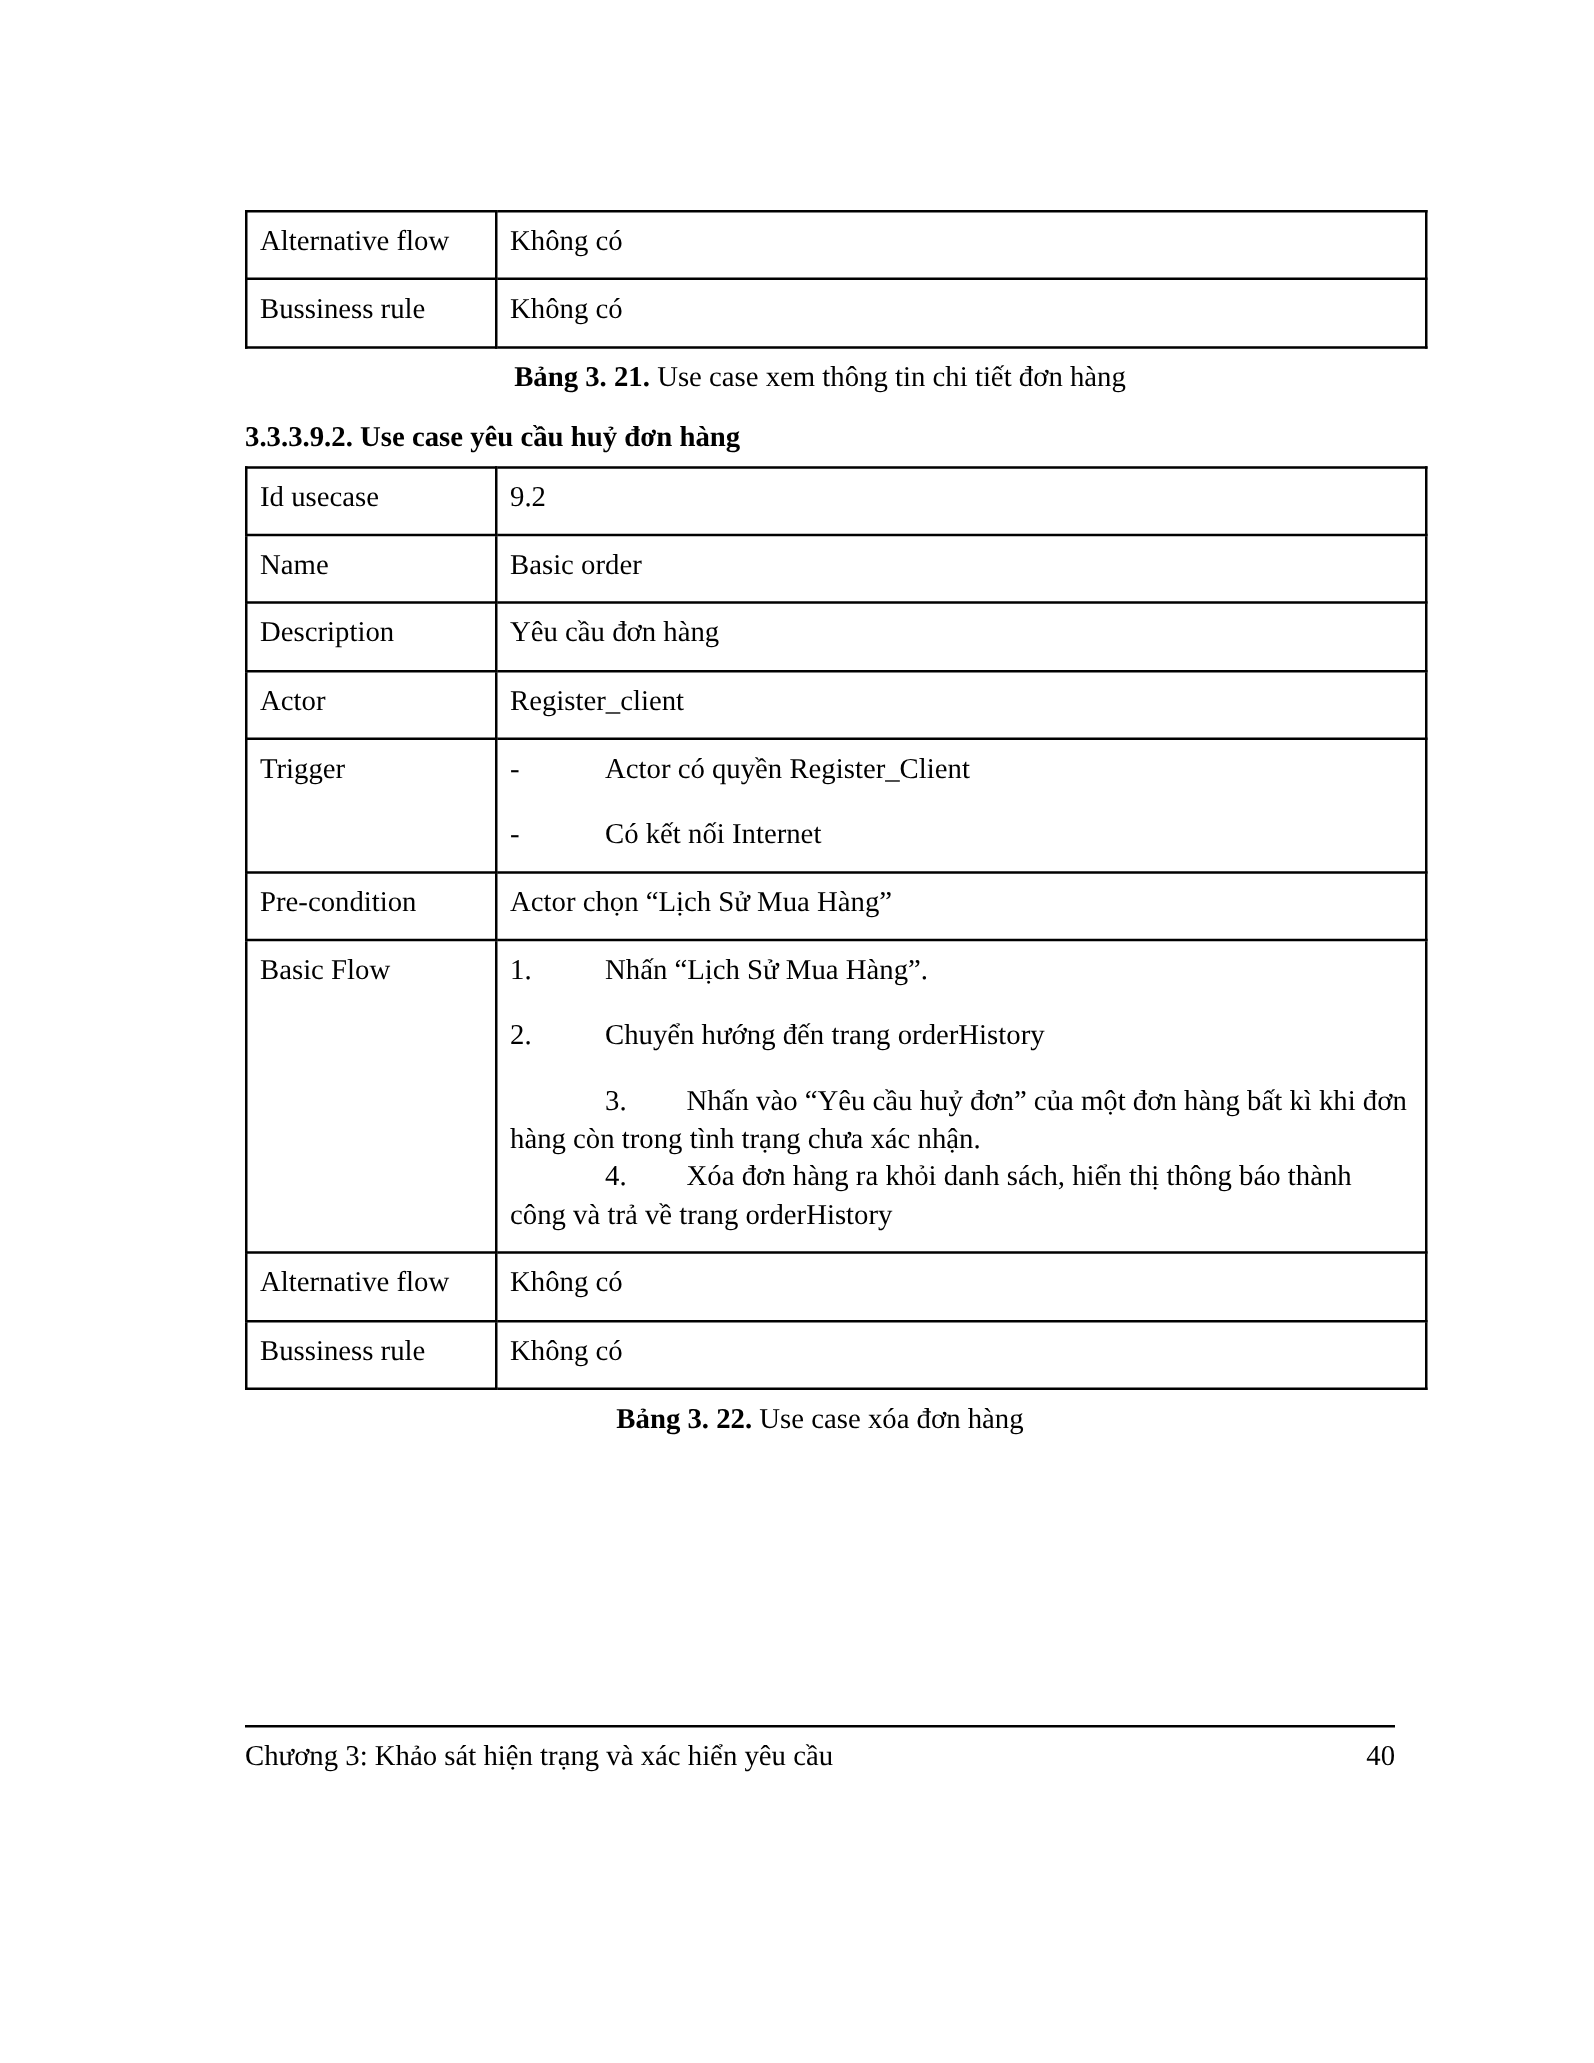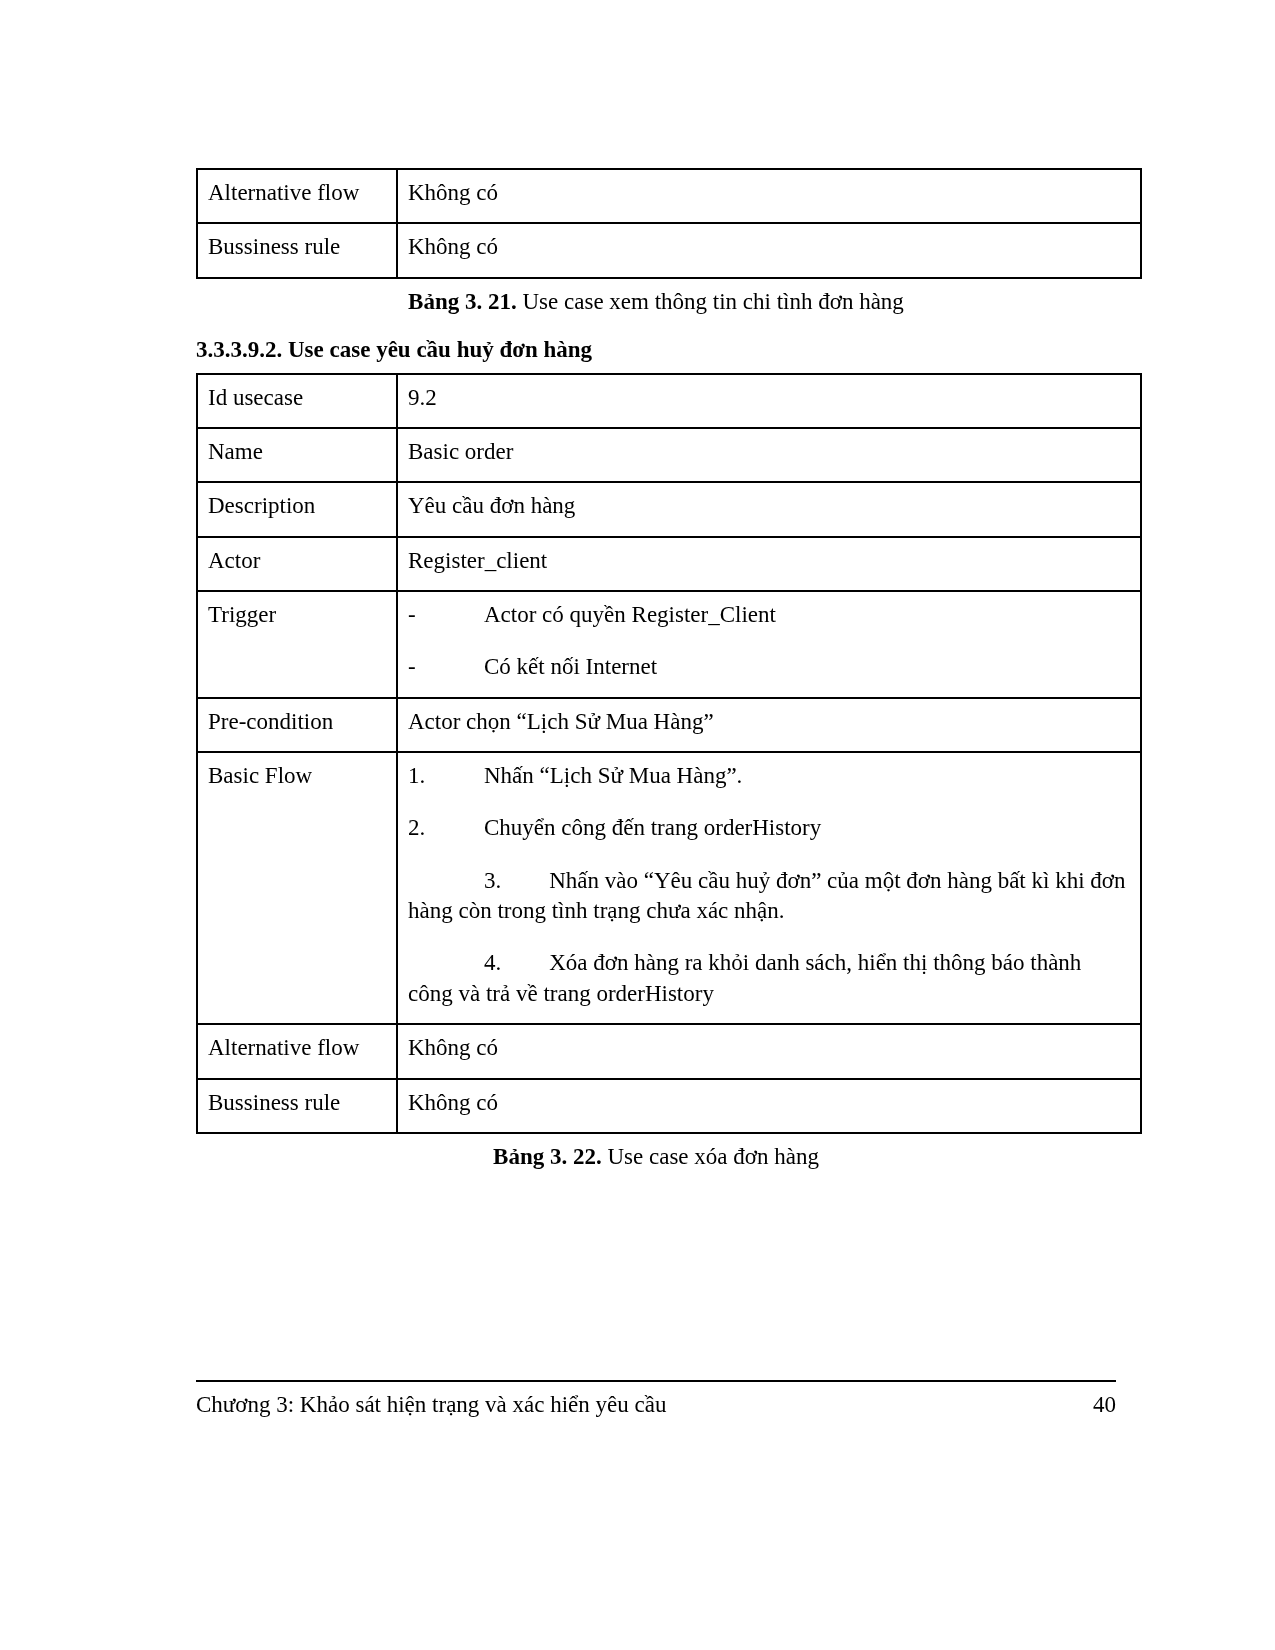--- a/index.html
+++ b/index.html
@@ -66,21 +66,20 @@
   }
   .item .itext {
     display: block;
     padding-left: 76px;
     text-indent: 0;
   }
 
   
   .step {
     display: block;
-    margin-bottom: 22px;
     text-indent: 76px;
   }
   .step:last-child { margin-bottom: 0; }
 
   
   .caption {
     text-align: center;
     font-size: 23px;
     margin: 8px 0 0 0;
     line-height: 1.3;
@@ -132,21 +131,21 @@
         </tr>
         <tr>
           <td class="label">Bussiness rule</td>
           <td class="value">Không có</td>
         </tr>
       </tbody>
     </table>
 
     <div class="caption">
       <span class="strong">Bảng 3. 21.</span>
-      <span>Use case xem thông tin chi tình đơn hàng</span>
+      <span>Use case xem thông tin chi tiết đơn hàng</span>
     </div>
 
     <div class="heading">3.3.3.9.2. Use case yêu cầu huỷ đơn hàng</div>
 
     <table class="uc">
       <tbody>
         <tr class="pad-row-sm">
           <td class="label">Id usecase</td>
           <td class="value">9.2</td>
         </tr>
@@ -183,21 +182,21 @@
 
         <tr>
           <td class="label">Basic Flow</td>
           <td class="value">
             <span class="item">
               <span class="marker">1.</span>
               <span class="itext">Nhấn “Lịch Sử Mua Hàng”.</span>
             </span>
             <span class="item">
               <span class="marker">2.</span>
-              <span class="itext">Chuyển công đến trang orderHistory</span>
+              <span class="itext">Chuyển hướng đến trang orderHistory</span>
             </span>
             <span class="step"><span>3.</span><span style="display:inline-block;width:48px"></span><span>Nhấn vào “Yêu cầu huỷ đơn” của một đơn hàng bất kì khi đơn hàng còn trong tình trạng chưa xác nhận.</span></span>
             <span class="step"><span>4.</span><span style="display:inline-block;width:48px"></span><span>Xóa đơn hàng ra khỏi danh sách, hiển thị thông báo thành công và trả về trang orderHistory</span></span>
           </td>
         </tr>
 
         <tr class="pad-row">
           <td class="label">Alternative flow</td>
           <td class="value">Không có</td>
         </tr>

